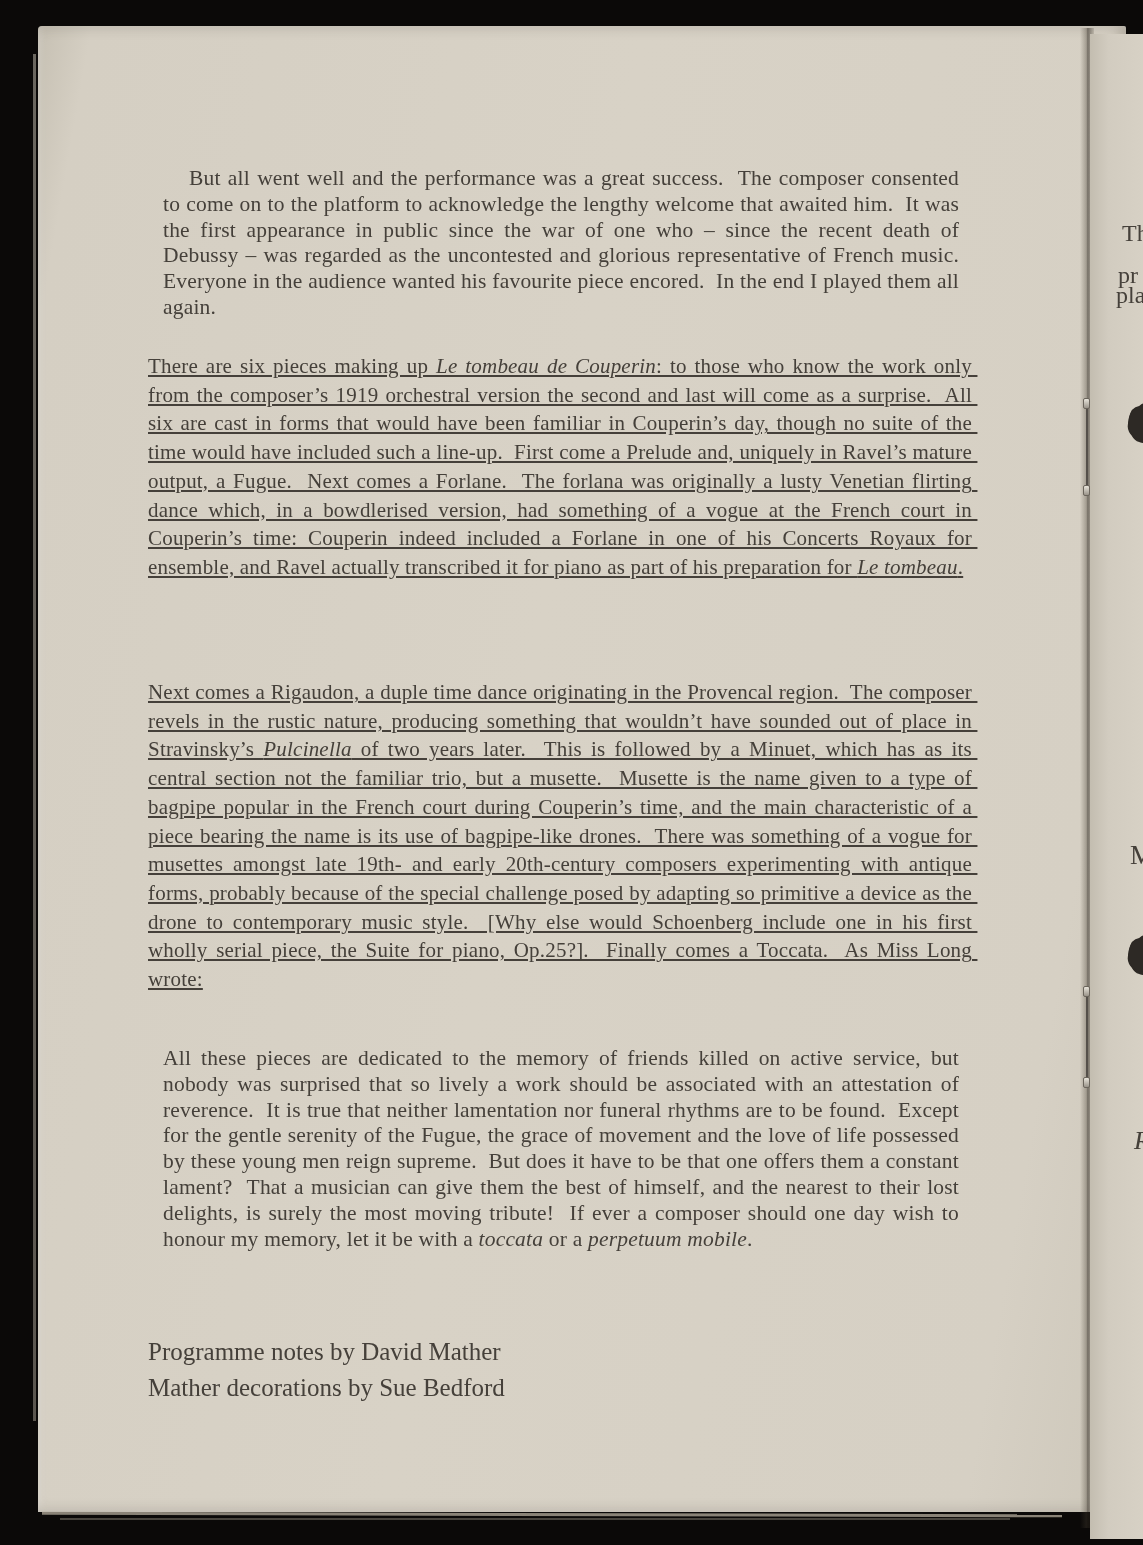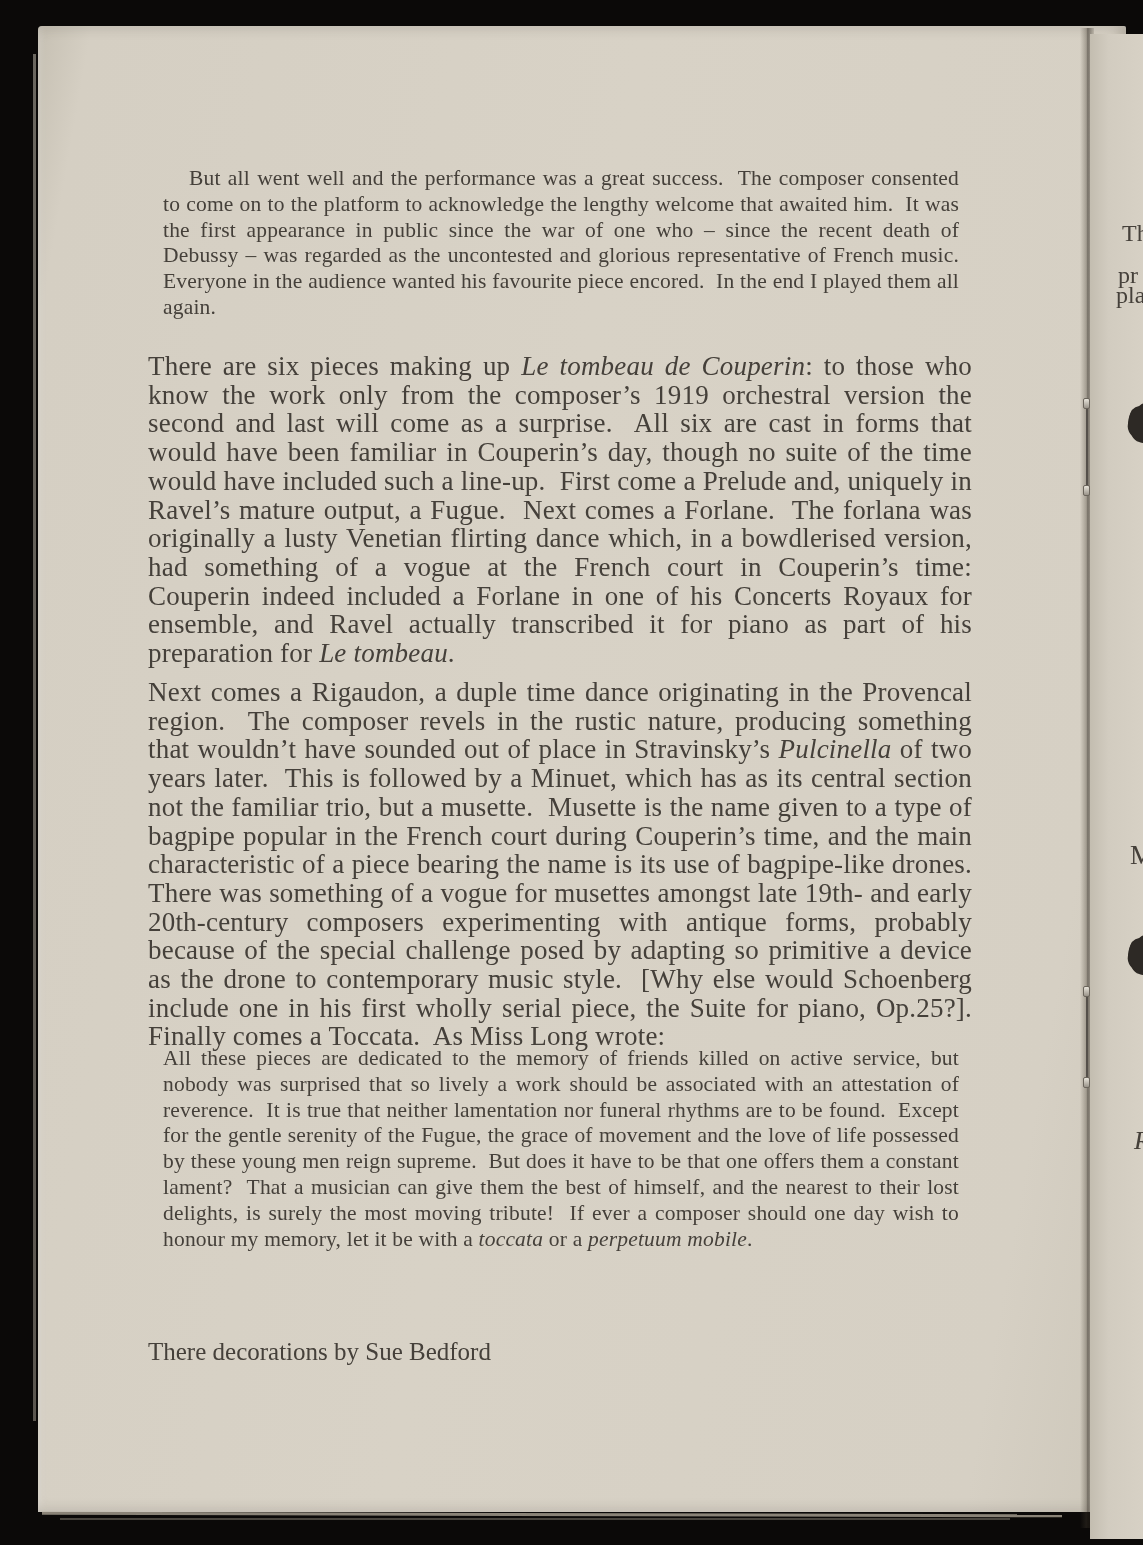--- a/index.html
+++ b/index.html
@@ -30,21 +30,21 @@
     white-space:pre-wrap;
     letter-spacing:.2px;
   }
   .quote {
     left:125px; width:796px;
     font-size:21.5px; line-height:25.8px;
   }
   .quote.indent { text-indent:26px; }
   .bodypara {
     left:110px; width:824px;
-    font-size:27px; line-height:28.7px;
+    font-size:21px; line-height:28.7px;text-decoration:underline;
   }
   .credits {
     position:absolute; left:110px; top:1308px;
     font-size:25px; line-height:35.5px;
   }
   
   .stack-line { position:absolute; background:#aaa294; }
   .stack-1 { left:42px; top:1513px; width:1020px; height:3px; opacity:.8; transform:rotate(.15deg); }
   .stack-2 { left:60px; top:1518px; width:950px; height:2px; opacity:.4; }
   
@@ -77,21 +77,22 @@
 
   <p class="textblock quote indent" style="top:140px;"><span>But all went well and the performance was a great success.  The composer consented to come on to the platform to acknowledge the lengthy welcome that awaited him.  It was the first appearance in public since the war of one who – since the recent death of Debussy – was regarded as the uncontested and glorious representative of French music.  Everyone in the audience wanted his favourite piece encored.  In the end I played them all again.</span></p>
 
   <p class="textblock bodypara" style="top:326px;"><span>There are six pieces making up </span><i>Le tombeau de Couperin</i><span>: to those who know the work only from the composer’s 1919 orchestral version the second and last will come as a surprise.  All six are cast in forms that would have been familiar in Couperin’s day, though no suite of the time would have included such a line-up.  First come a Prelude and, uniquely in Ravel’s mature output, a Fugue.  Next comes a Forlane.  The forlana was originally a lusty Venetian flirting dance which, in a bowdlerised version, had something of a vogue at the French court in Couperin’s time: Couperin indeed included a Forlane in one of his Concerts Royaux for ensemble, and Ravel actually transcribed it for piano as part of his preparation for </span><i>Le tombeau</i><span>.</span></p>
 
   <p class="textblock bodypara" style="top:652px;"><span>Next comes a Rigaudon, a duple time dance originating in the Provencal region.  The composer revels in the rustic nature, producing something that wouldn’t have sounded out of place in Stravinsky’s </span><i>Pulcinella</i><span> of two years later.  This is followed by a Minuet, which has as its central section not the familiar trio, but a musette.  Musette is the name given to a type of bagpipe popular in the French court during Couperin’s time, and the main characteristic of a piece bearing the name is its use of bagpipe-like drones.  There was something of a vogue for musettes amongst late 19th- and early 20th-century composers experimenting with antique forms, probably because of the special challenge posed by adapting so primitive a device as the drone to contemporary music style.  [Why else would Schoenberg include one in his first wholly serial piece, the Suite for piano, Op.25?].  Finally comes a Toccata.  As Miss Long wrote:</span></p>
 
   <p class="textblock quote" style="top:1020px;"><span>All these pieces are dedicated to the memory of friends killed on active service, but nobody was surprised that so lively a work should be associated with an attestation of reverence.  It is true that neither lamentation nor funeral rhythms are to be found.  Except for the gentle serenity of the Fugue, the grace of movement and the love of life possessed by these young men reign supreme.  But does it have to be that one offers them a constant lament?  That a musician can give them the best of himself, and the nearest to their lost delights, is surely the most moving tribute!  If ever a composer should one day wish to honour my memory, let it be with a </span><i>toccata</i><span> or a </span><i>perpetuum mobile</i><span>.</span></p>
 
   <div class="credits">
-    <p>There decorations by Sue Bedford</p>
+    <p>Programme notes by David Mather</p>
+    <p>Mather decorations by Sue Bedford</p>
   </div>
 
 </div>
 
 <div class="stack-line stack-1"></div>
 <div class="stack-line stack-2"></div>
 
 <div class="crease"></div>
 
 <div class="next-page">

